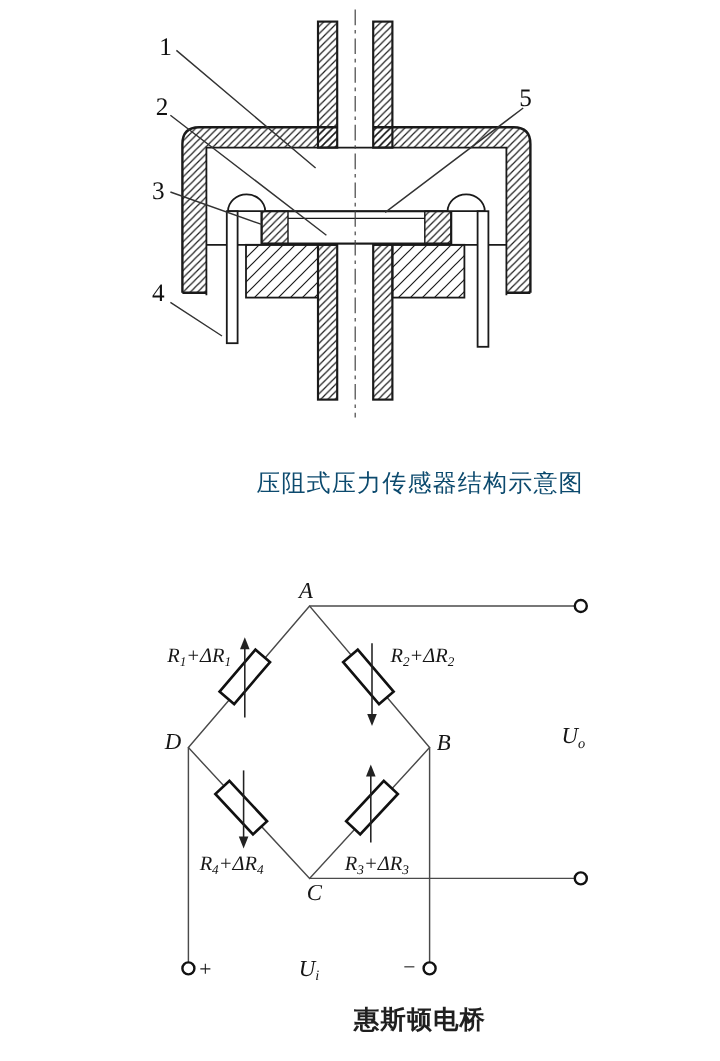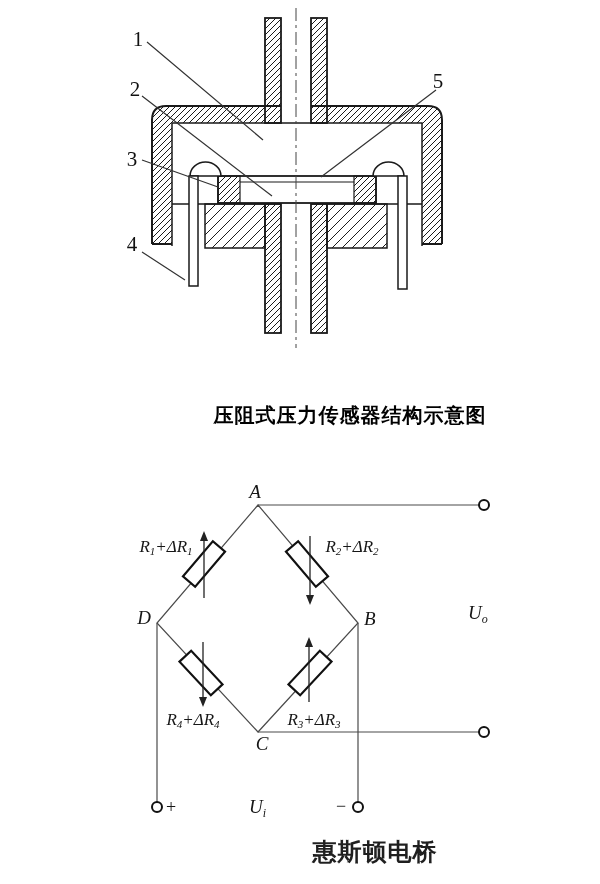--- a/index.html
+++ b/index.html
@@ -1,29 +1,29 @@
 <!DOCTYPE html>
 <html><head>
 <meta charset="utf-8">
 <style>
   html,body{margin:0;padding:0;background:#fff;}
   .page{position:relative;width:600px;height:884px;background:#ffffff;overflow:hidden;
         font-family:"Liberation Serif","DejaVu Serif",serif;color:#1a1a1a;}
   svg{position:absolute;left:0;}
   #sensorSvg{top:0;}
   #bridgeSvg{top:480px;}
-  .fig-title{position:absolute;left:350px;top:402px;transform:translateX(-50%);
-       font-family:"Liberation Sans","DejaVu Sans",sans-serif;font-weight:bold;
-       font-size:20px;letter-spacing:1px;color:#000000;white-space:nowrap;}
+  .fig-title{position:absolute;left:350px;top:389px;transform:translateX(-50%);
+       font-family:"Liberation Sans","DejaVu Sans",sans-serif;font-weight:normal;
+       font-size:20px;letter-spacing:1px;color:#0c4a6e;white-space:nowrap;}
   .fig-legend{position:absolute;left:58px;top:433px;
        font-family:"Liberation Serif","DejaVu Serif",serif;
        font-size:18px;letter-spacing:1.2px;color:#1c1c1c;white-space:nowrap;}
   .fig-caption{position:absolute;left:350px;top:836px;transform:translateX(-50%);
        font-family:"Liberation Sans","DejaVu Sans",sans-serif;font-weight:bold;
-       font-size:24px;letter-spacing:1px;color:#1f1f1f;white-space:nowrap;margin-left:25px;}
+       font-size:21px;letter-spacing:1px;color:#1f1f1f;white-space:nowrap;}
   .num{font-family:"Liberation Serif","DejaVu Serif",serif;font-size:21px;fill:#111;}
   .it{font-family:"Liberation Serif","DejaVu Serif",serif;font-style:italic;fill:#161616;}
   .sign{font-family:"Liberation Serif","DejaVu Serif",serif;font-size:18px;fill:#161616;}
 </style>
 </head>
 <body>
 
 <div class="page">
 
   <svg id="sensorSvg" width="600" height="372" viewBox="0 0 600 372">

